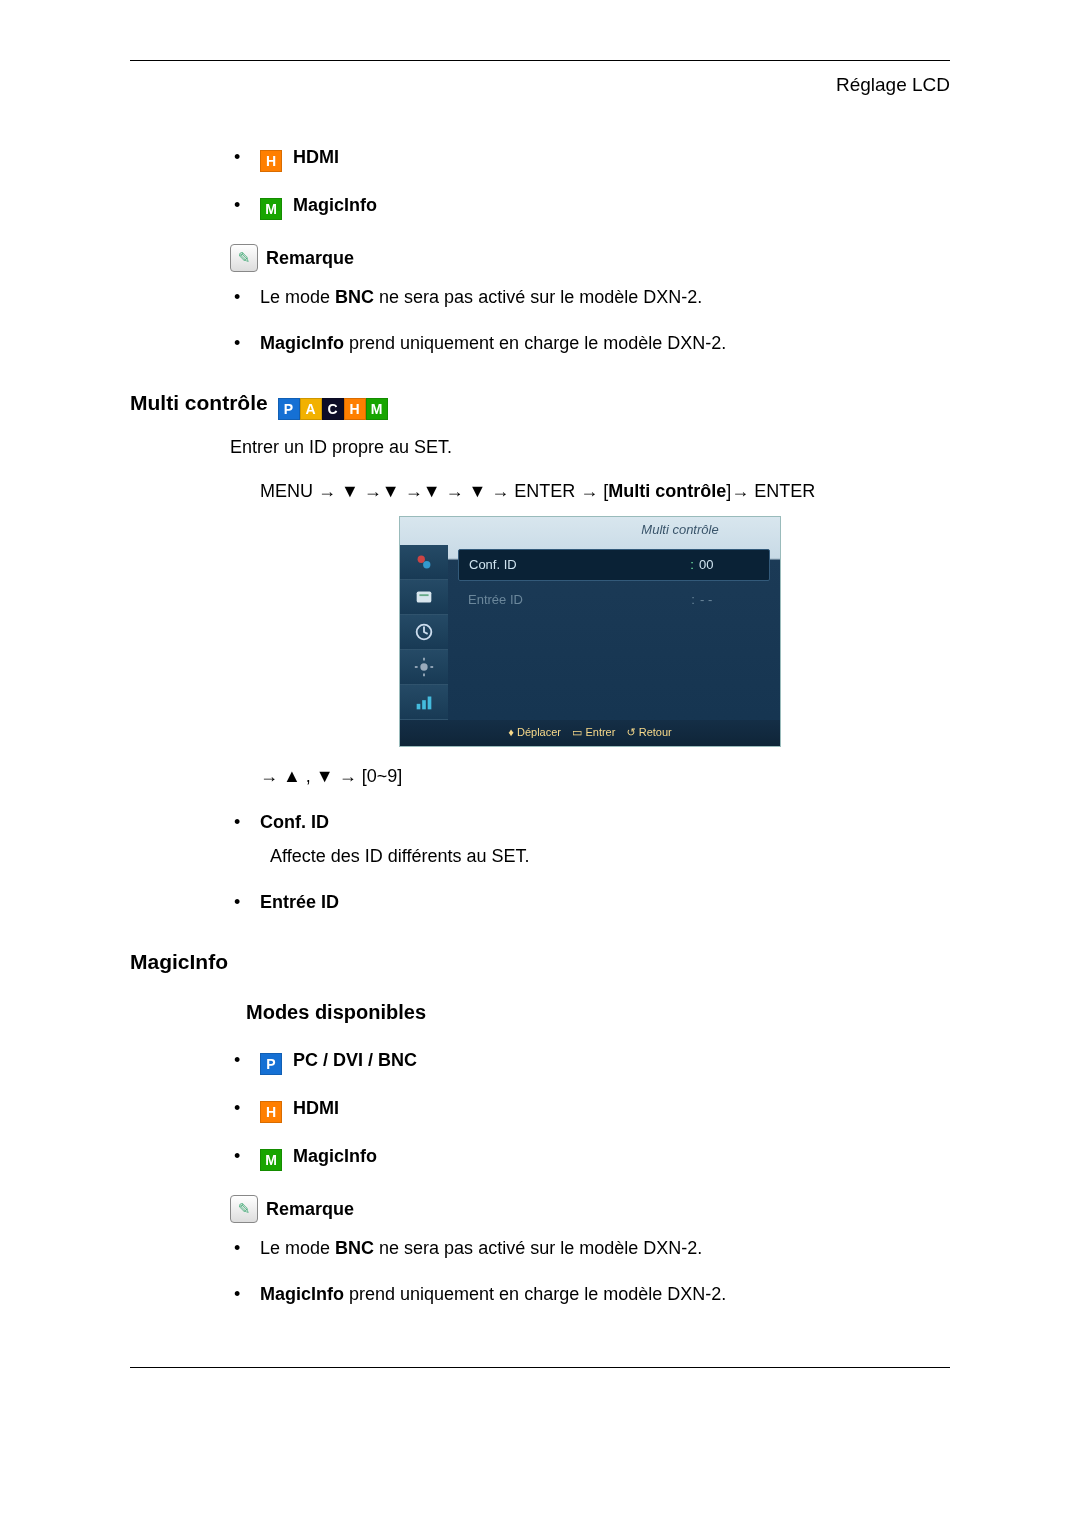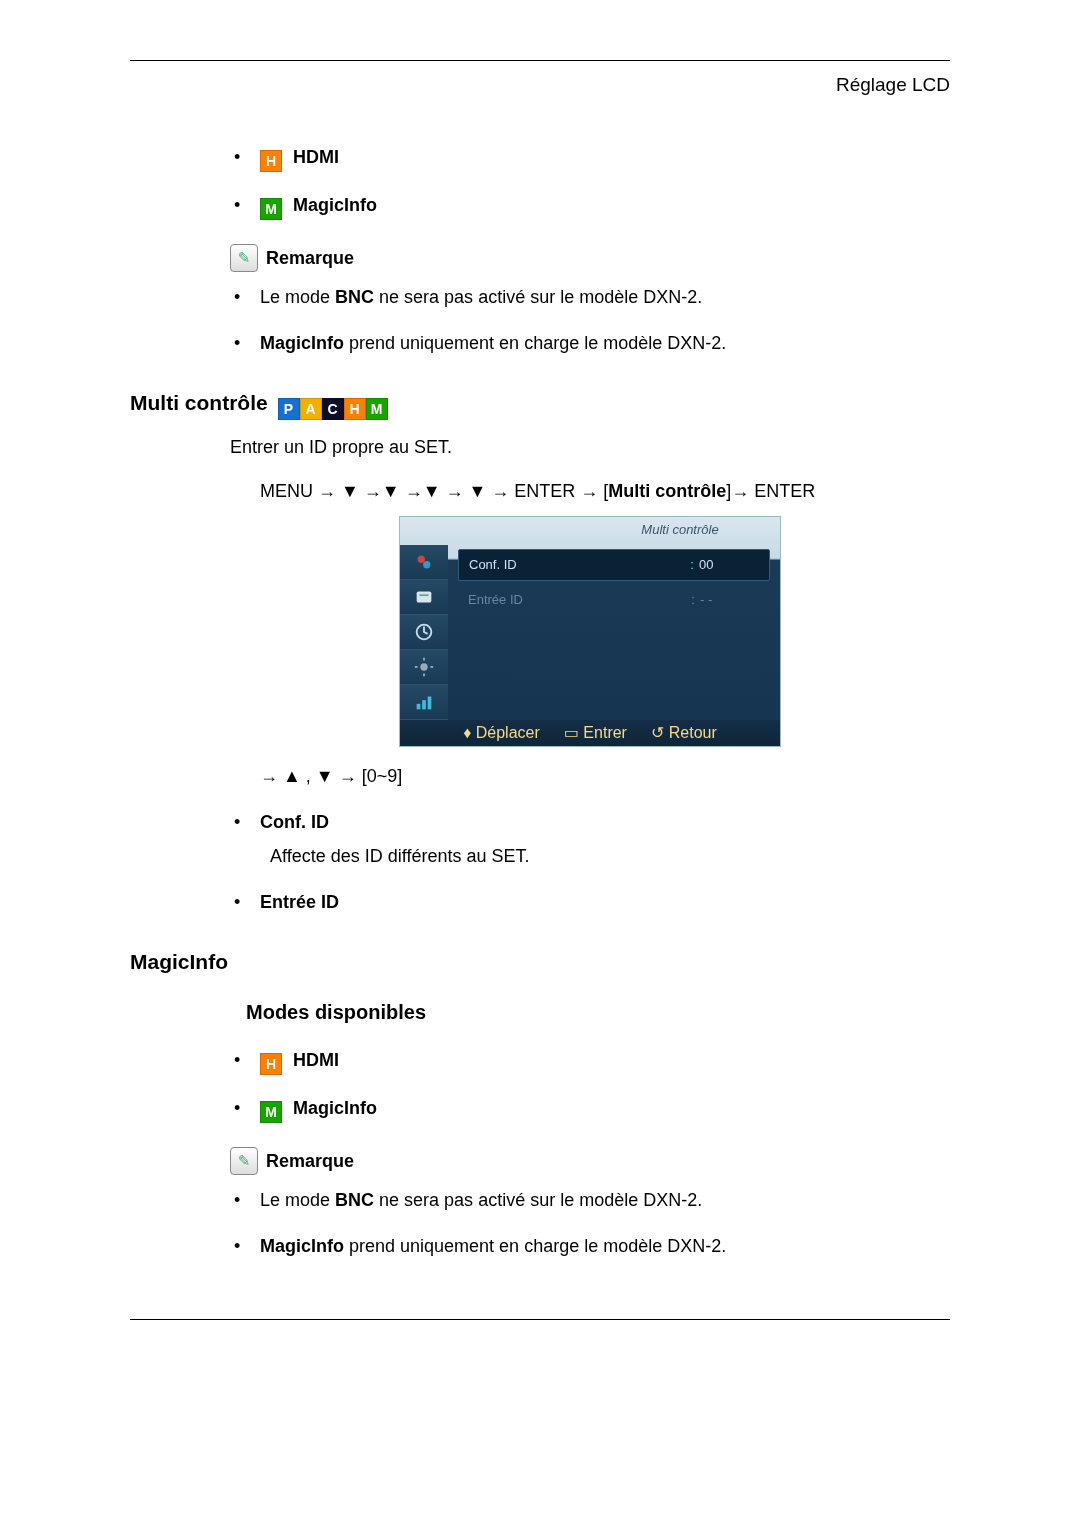--- a/index.html
+++ b/index.html
@@ -36,21 +36,21 @@
   .osd-side{width:48px;display:flex;flex-direction:column;}
   .osd-side div{height:34px;display:flex;align-items:center;justify-content:center;background:linear-gradient(#254a66,#183a55);border-bottom:1px solid rgba(255,255,255,.05);}
   .osd-side svg{width:22px;height:22px;}
   .osd-main{flex:1;padding:4px 10px 0 10px;}
   .osd-row{display:flex;align-items:center;height:30px;}
   .osd-row.sel{background:#0a2236;border:1px solid #335a7a;border-radius:2px;margin-bottom:4px;}
   .osd-lab{flex:1;padding-left:10px;font-size:13px;}
   .osd-sep{width:14px;text-align:center;color:#7ea;}
   .osd-val{width:70px;text-align:left;}
   .osd-dim{color:#6b879b;}
-  .osd-foot{height:26px;font-size:16px;color:#f7d98a;display:flex;gap:24px;justify-content:center;align-items:center;background:linear-gradient(#142e46,#0f2538);}
+  .osd-foot{height:26px;font-size:11px;color:#f7d98a;display:flex;gap:11px;justify-content:center;align-items:center;background:linear-gradient(#142e46,#0f2538);}
   .bracket{font-weight:bold;}
   .sub-desc{margin:8px 0 18px 30px;}
 </style>
 </head>
 <body>
 
 <div class="page">
   <div class="hr"></div>
   <div class="header-title">Réglage LCD</div>
 
@@ -170,20 +170,24 @@
       <li>
         <span class="bold">Entrée ID</span>
       </li>
     </ul>
 
     <div class="h2">MagicInfo</div>
     <div class="h3">Modes disponibles</div>
 
     <ul class="ul">
       <li>
+        <span class="mode-icon ic-P">P</span>
+        <span class="bold">PC / DVI / BNC</span>
+      </li>
+      <li>
         <span class="mode-icon ic-H">H</span>
         <span class="bold">HDMI</span>
       </li>
       <li>
         <span class="mode-icon ic-M">M</span>
         <span class="bold">MagicInfo</span>
       </li>
     </ul>
 
     <div class="note-row">

